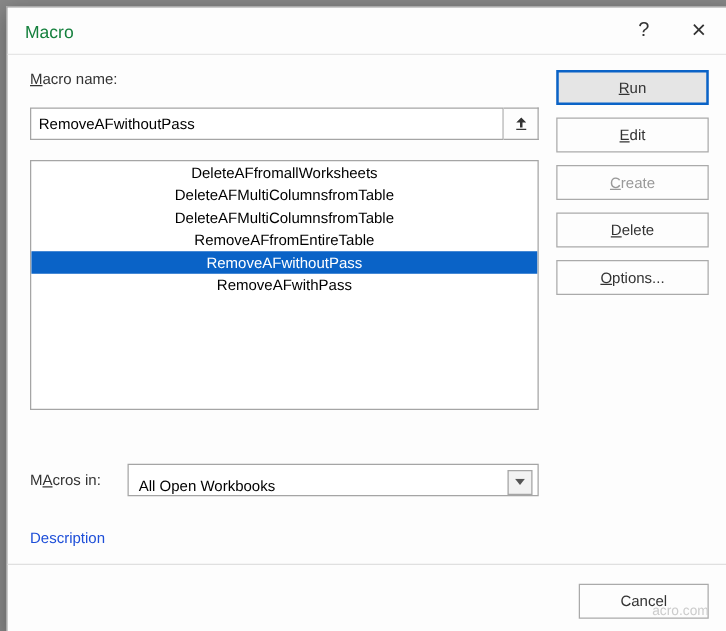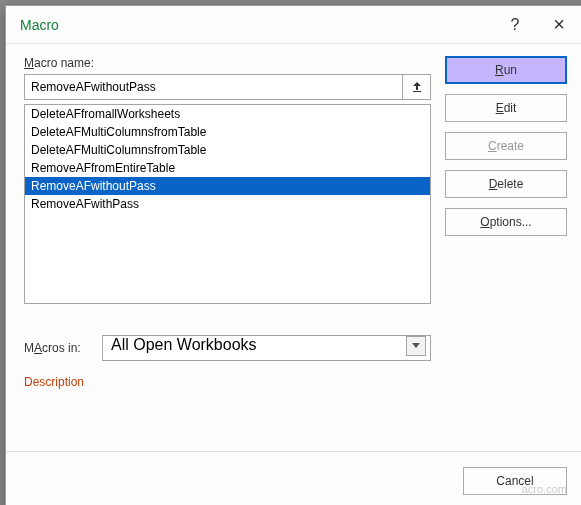--- a/index.html
+++ b/index.html
@@ -13,54 +13,54 @@
     .titlebar {
       height: 38px; display: flex; align-items: center;
       padding: 0 4px 0 14px;
       border-bottom: 1px solid #e6e6e6;
     }
     .title { font-size: 14px; color: #15803d; flex: 1; }
     .titlebar-btn { width: 44px; height: 30px; display: flex; align-items: center; justify-content: center; color: #333; }
     .content {
       flex: 1; display: flex; padding: 12px 18px 14px 18px;
     }
-    .left { flex: 1; display: flex; flex-direction: column; }
+    .left { flex: 1; display: flex; flex-direction: column; gap: 12px; }
     .right { width: 122px; margin-left: 14px; display: flex; flex-direction: column; gap: 10px; }
     .label { font-size: 12px; color: #333; margin-bottom: 4px; }
     .label u { text-decoration: underline; }
     .name-row { display: flex; margin-bottom: 4px; }
     .name-input {
       flex: 1; height: 26px; border: 1px solid #a5a5a5; padding: 0 6px;
       font-size: 12px; background: #fff;
     }
     .up-btn {
       width: 28px; height: 26px; border: 1px solid #a5a5a5; border-left: none;
       background: #fdfdfd; display: flex; align-items: center; justify-content: center;
     }
     .listbox {
       border: 1px solid #a5a5a5; background: #fff; height: 200px;
       overflow-y: scroll; font-size: 12px;
     }
-    .list-item { padding: 2px 6px; cursor: default; color: #000; }
+    .list-item { padding: 2px 6px; cursor: default; color: #000; text-align: center; }
     .list-item.selected { background: #0a63c7; color: #fff; }
     .macros-in-row { display: flex; align-items: center; margin-top: 31px; }
     .macros-in-row .label { width: 78px; margin-bottom: 0; }
     .combo {
       flex: 1; height: 26px; border: 1px solid #a5a5a5; background: #fff;
-      display: flex; align-items: flex-start; padding: 0 4px 0 8px; font-size: 16px;
+      display: flex; align-items: flex-end; padding: 0 4px 0 8px; font-size: 12px;
     }
     .combo-text { flex: 1; }
     .combo-btn { width: 20px; height: 20px; border: 1px solid #a5a5a5; background: #f2f2f2; display: flex; align-items: center; justify-content: center; }
-    .desc-label { margin-top: 14px; font-size: 12px; color: #c2410c; }
+    .desc-label { margin-top: 14px; font-size: 12px; color: #1d4ed8; }
     .btn {
       height: 28px; border: 1px solid #aaa; background: #fdfdfd;
       font-size: 12px; color: #333; cursor: default;
       display: flex; align-items: center; justify-content: center;
     }
-    .btn.focused { border: 2px solid #0a63c7; background: #c4b5fd; }
+    .btn.focused { border: 2px solid #0a63c7; background: #e5e5e5; }
     .btn.disabled { color: #999; }
     .footer {
       height: 58px; border-top: 1px solid #e0e0e0; display: flex;
       justify-content: flex-end; align-items: center; padding: 0 18px;
     }
     .footer .btn { width: 104px; }
     .watermark { position: absolute; bottom: 10px; right: 14px; font-size: 11px; color: #ccc; }
     ::-webkit-scrollbar { width: 18px; }
     ::-webkit-scrollbar-track { background: #f0f0f0; }
     ::-webkit-scrollbar-thumb { background: #c8c8c8; border: 1px solid #a5a5a5; }

